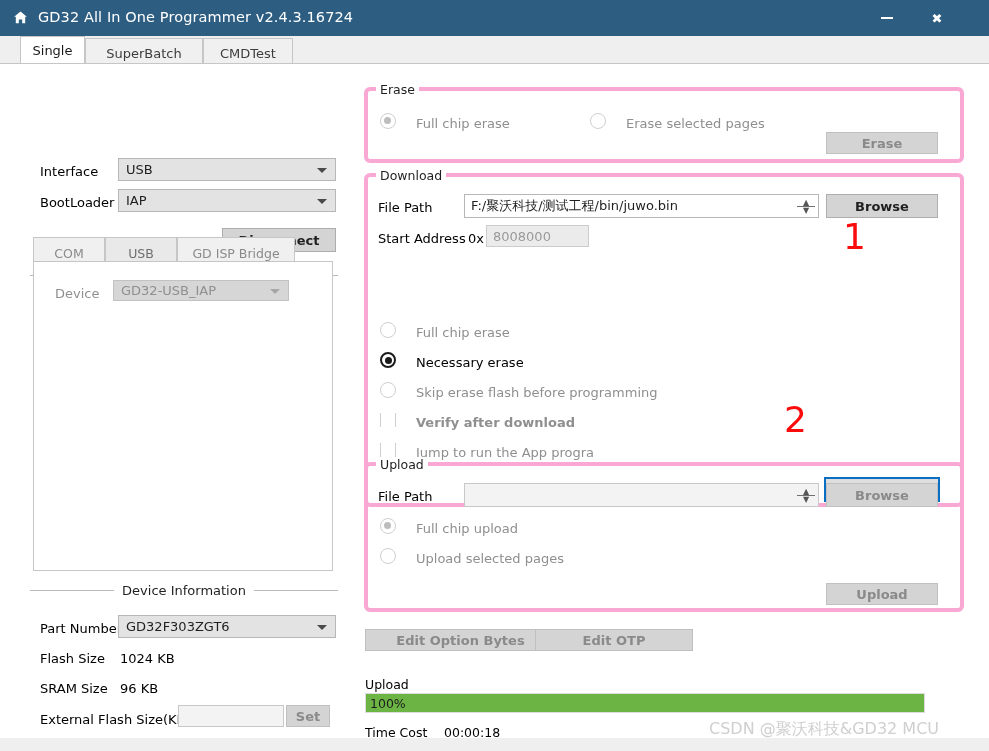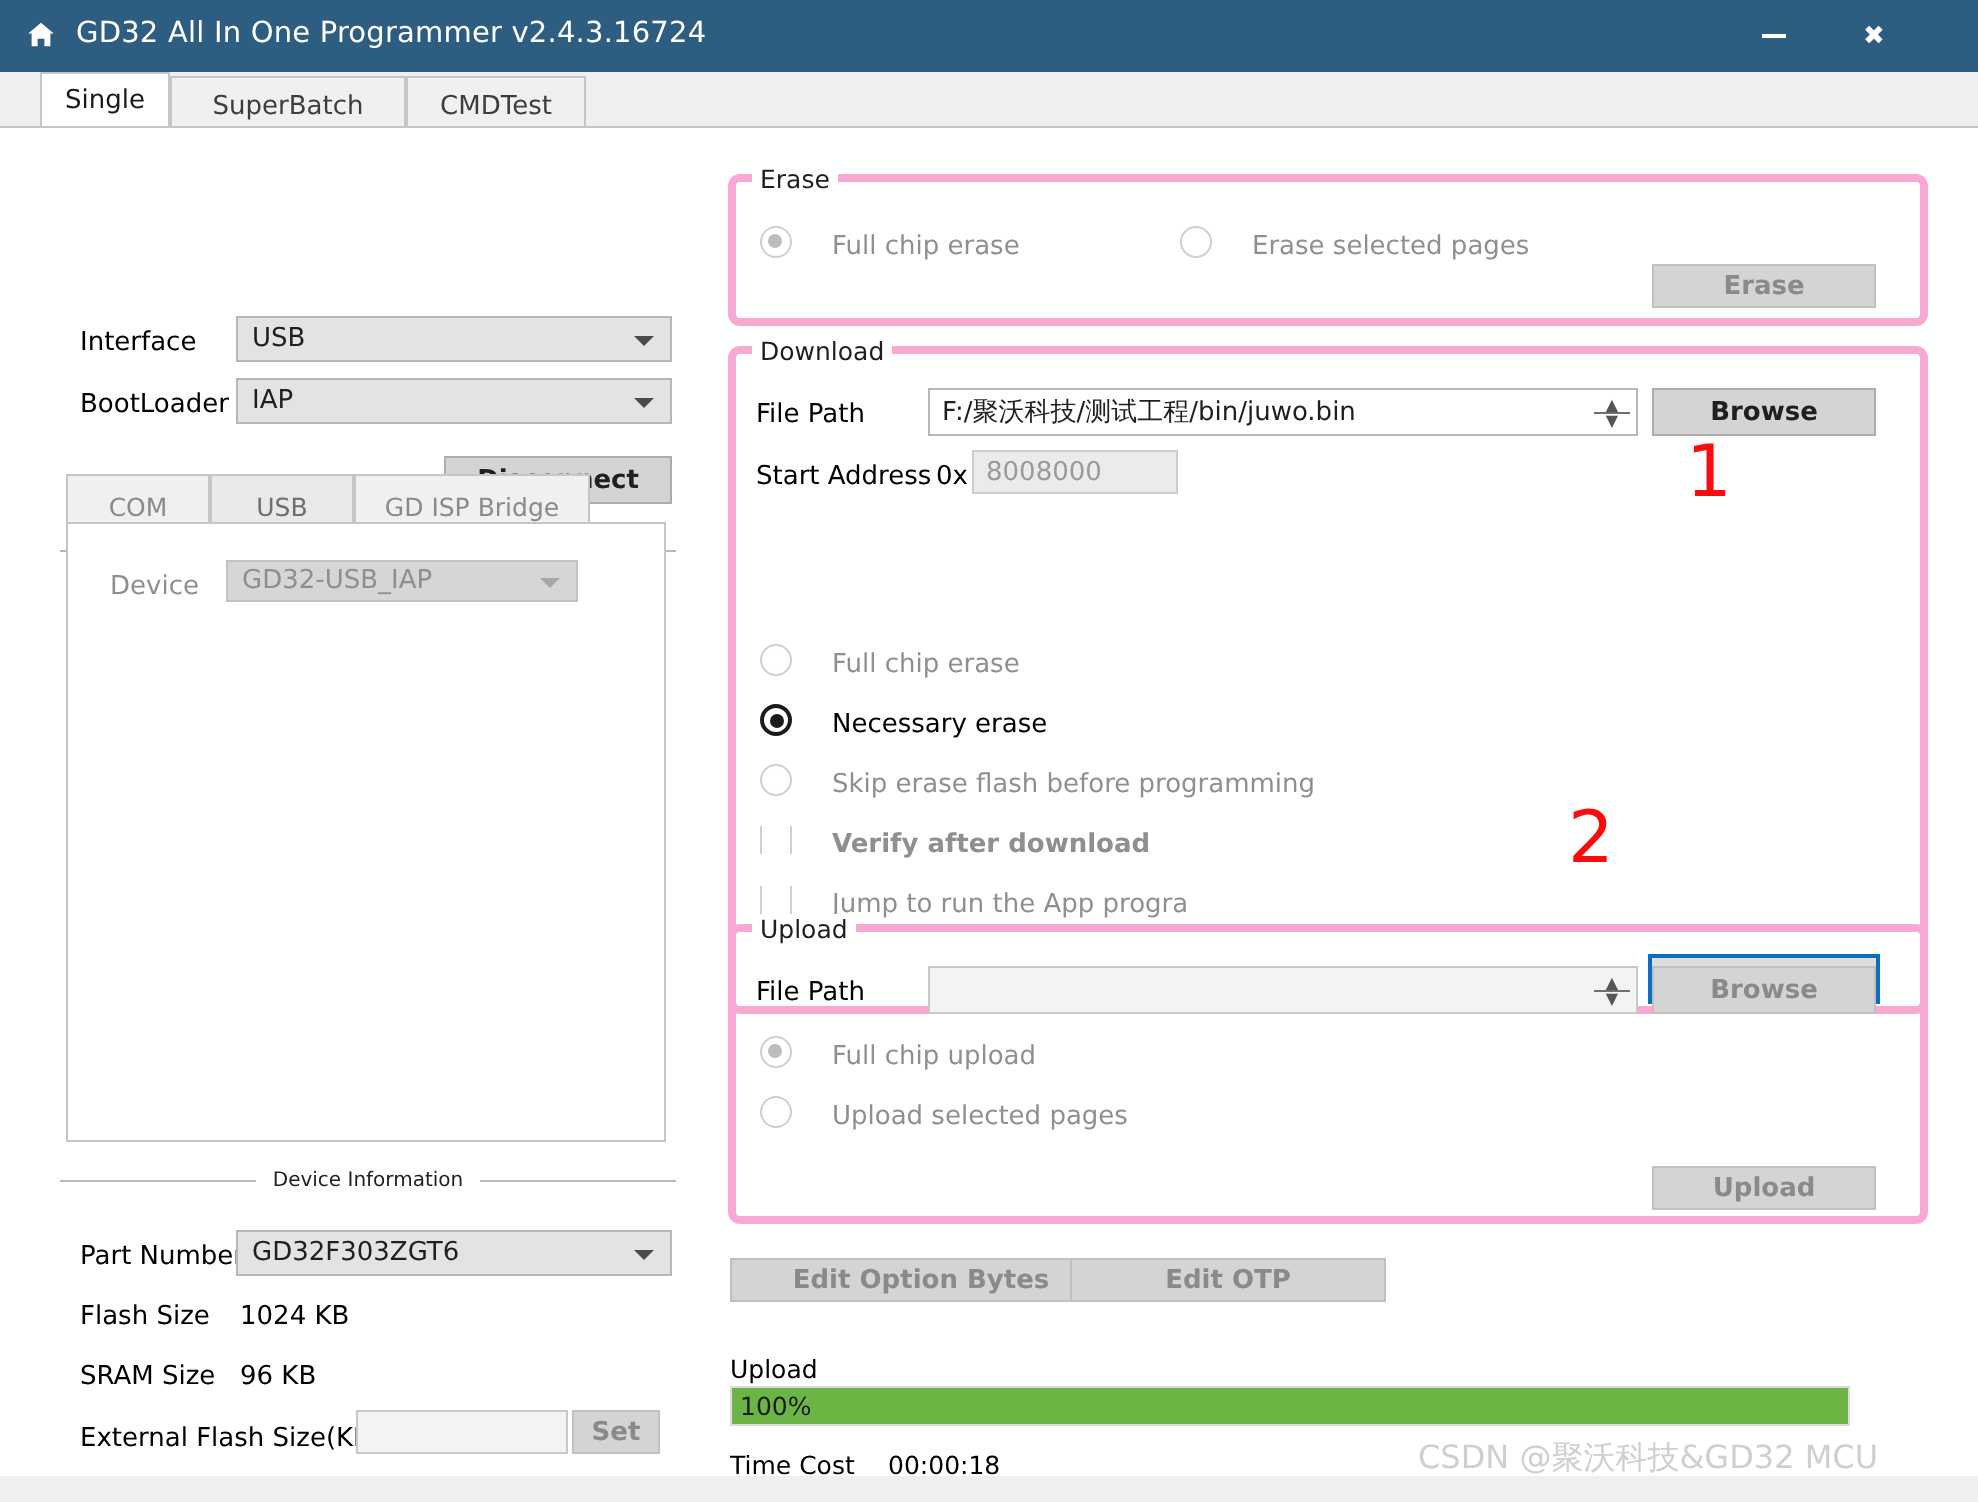--- a/index.html
+++ b/index.html
@@ -148,21 +148,21 @@
     position: absolute; top: -9px; left: 8px;
     background: #ffffff;
     padding: 0 4px;
     font-size: 12.5px; color: #1f1f1f;
   }
 
   
   .sep {
     position: absolute;
     display: flex; align-items: center;
-    color: #1f1f1f; font-size: 10px;
+    color: #1f1f1f; font-size: 13px;
   }
   .sep .line { flex: 1; height: 1px; background: #b9b9b9; }
   .sep .cap { padding: 0 8px; white-space: nowrap; }
 
   
   .radio {
     position: absolute;
     width: 16px; height: 16px;
     border-radius: 50%;
     border: 1.5px solid #6f6f6f;

